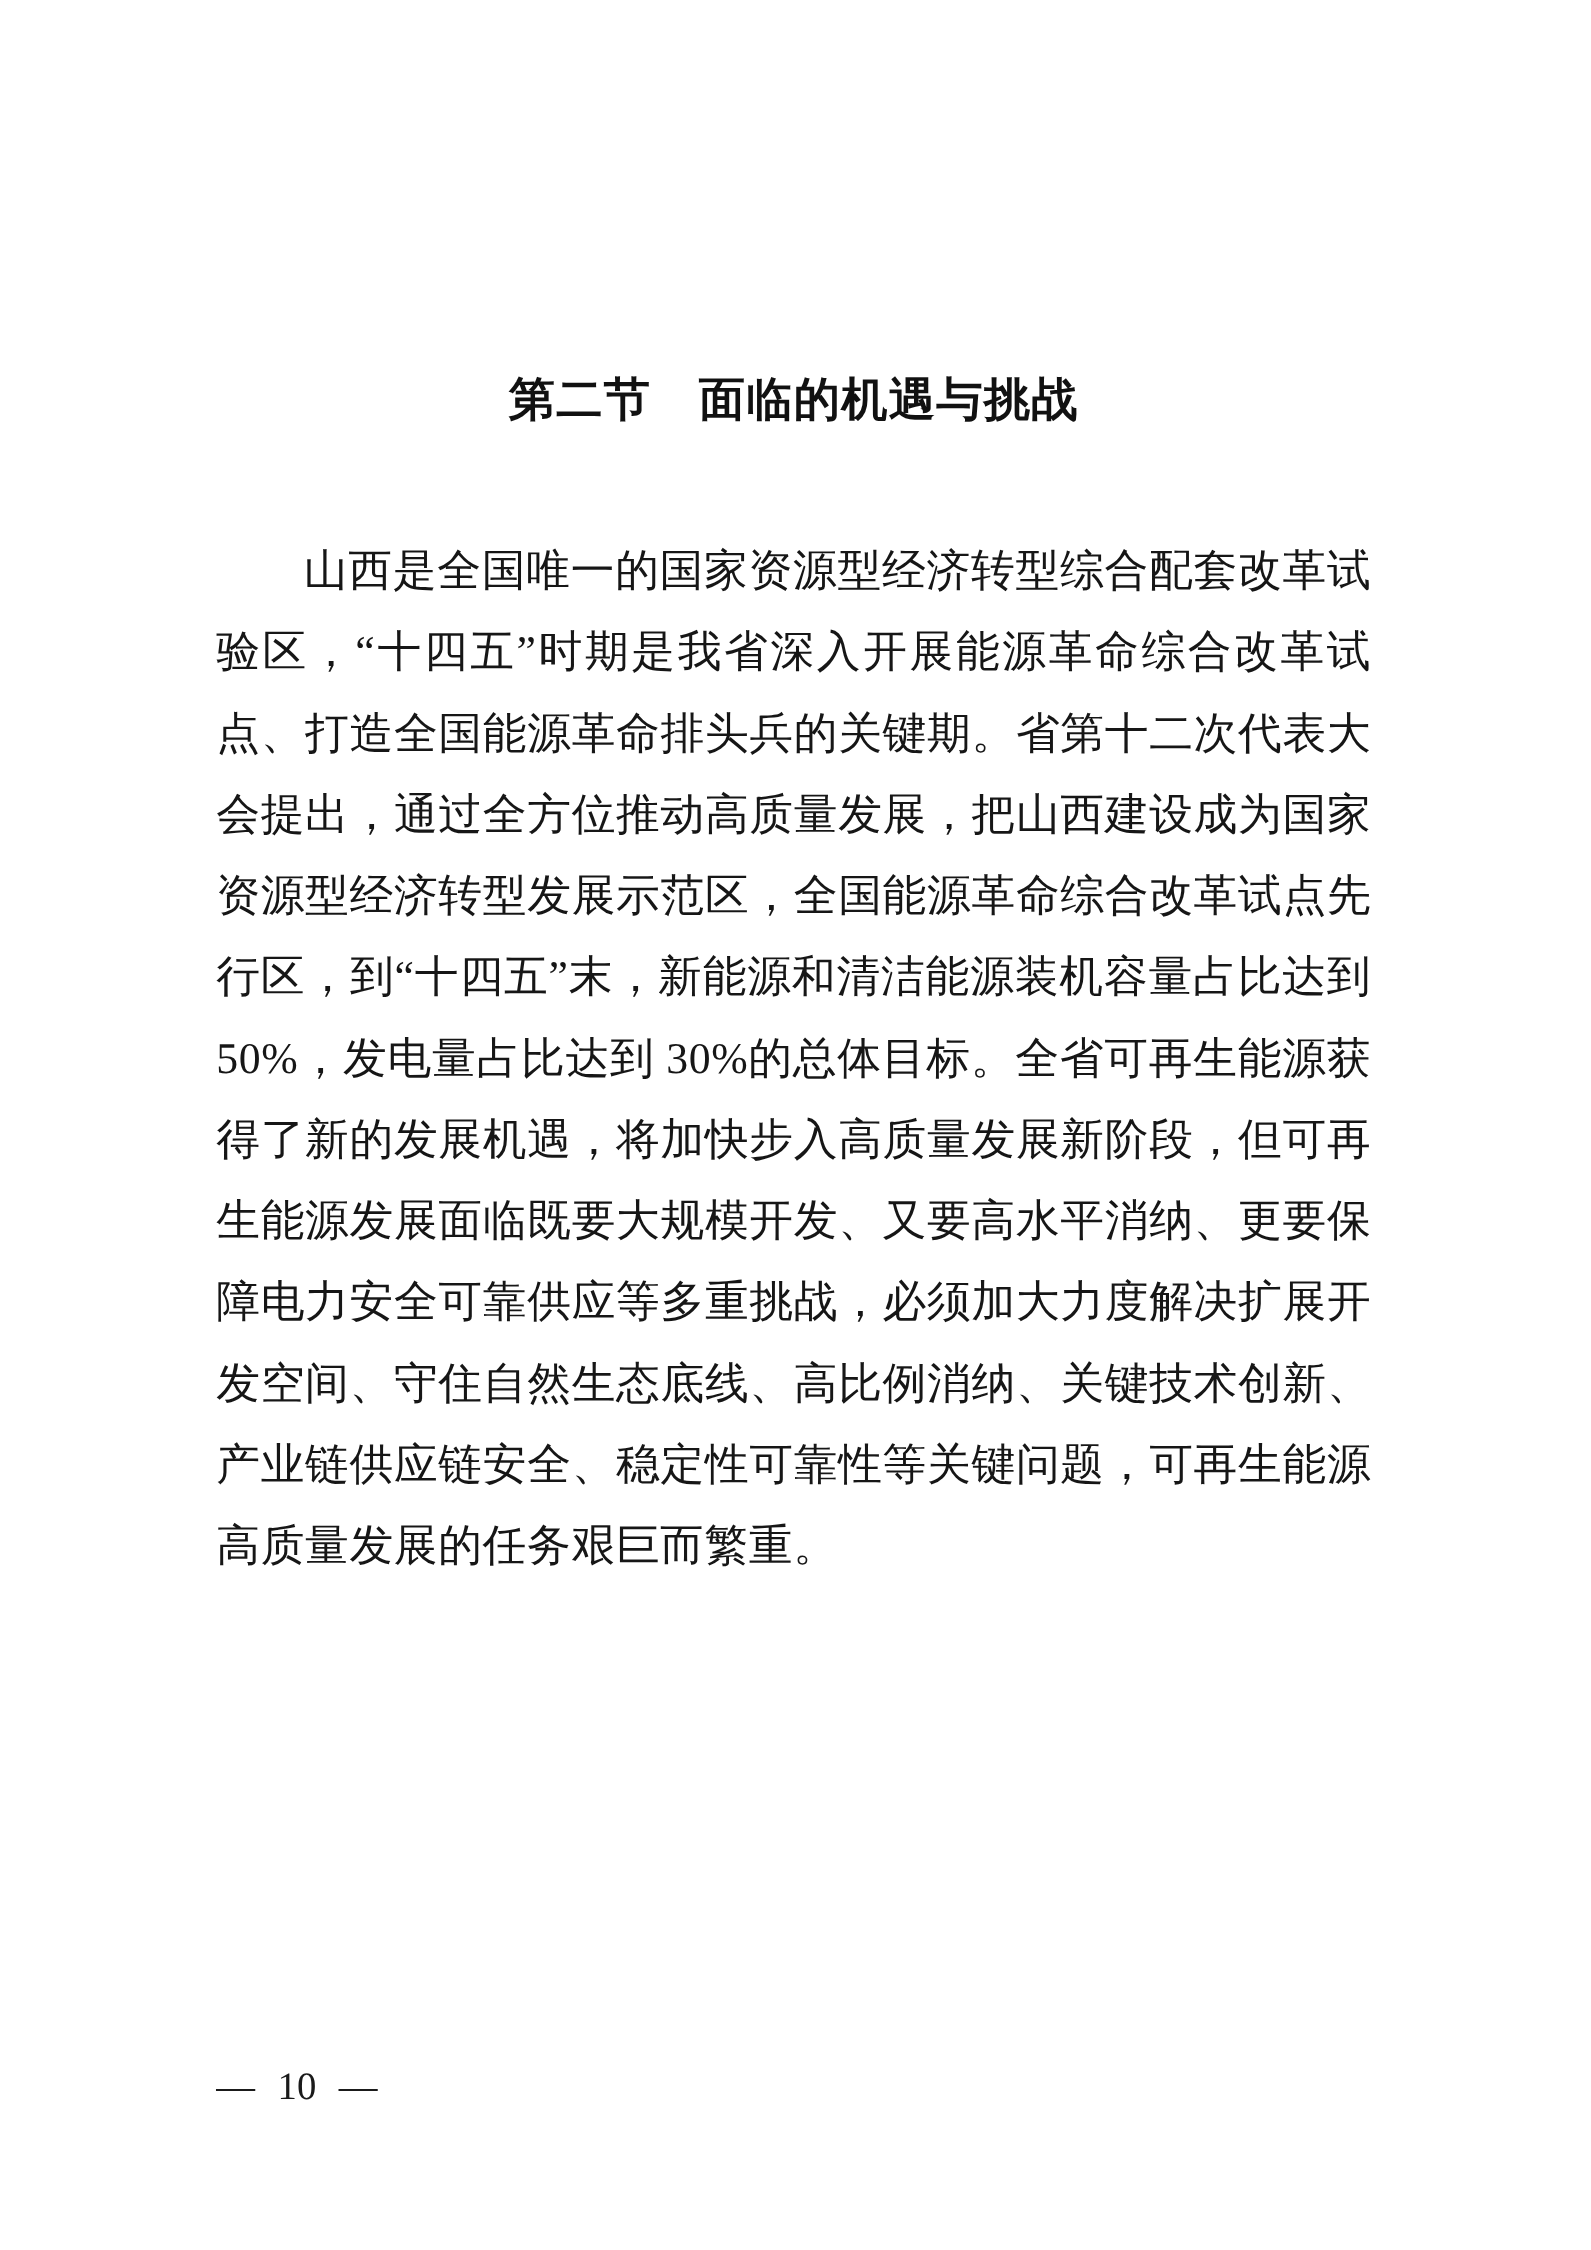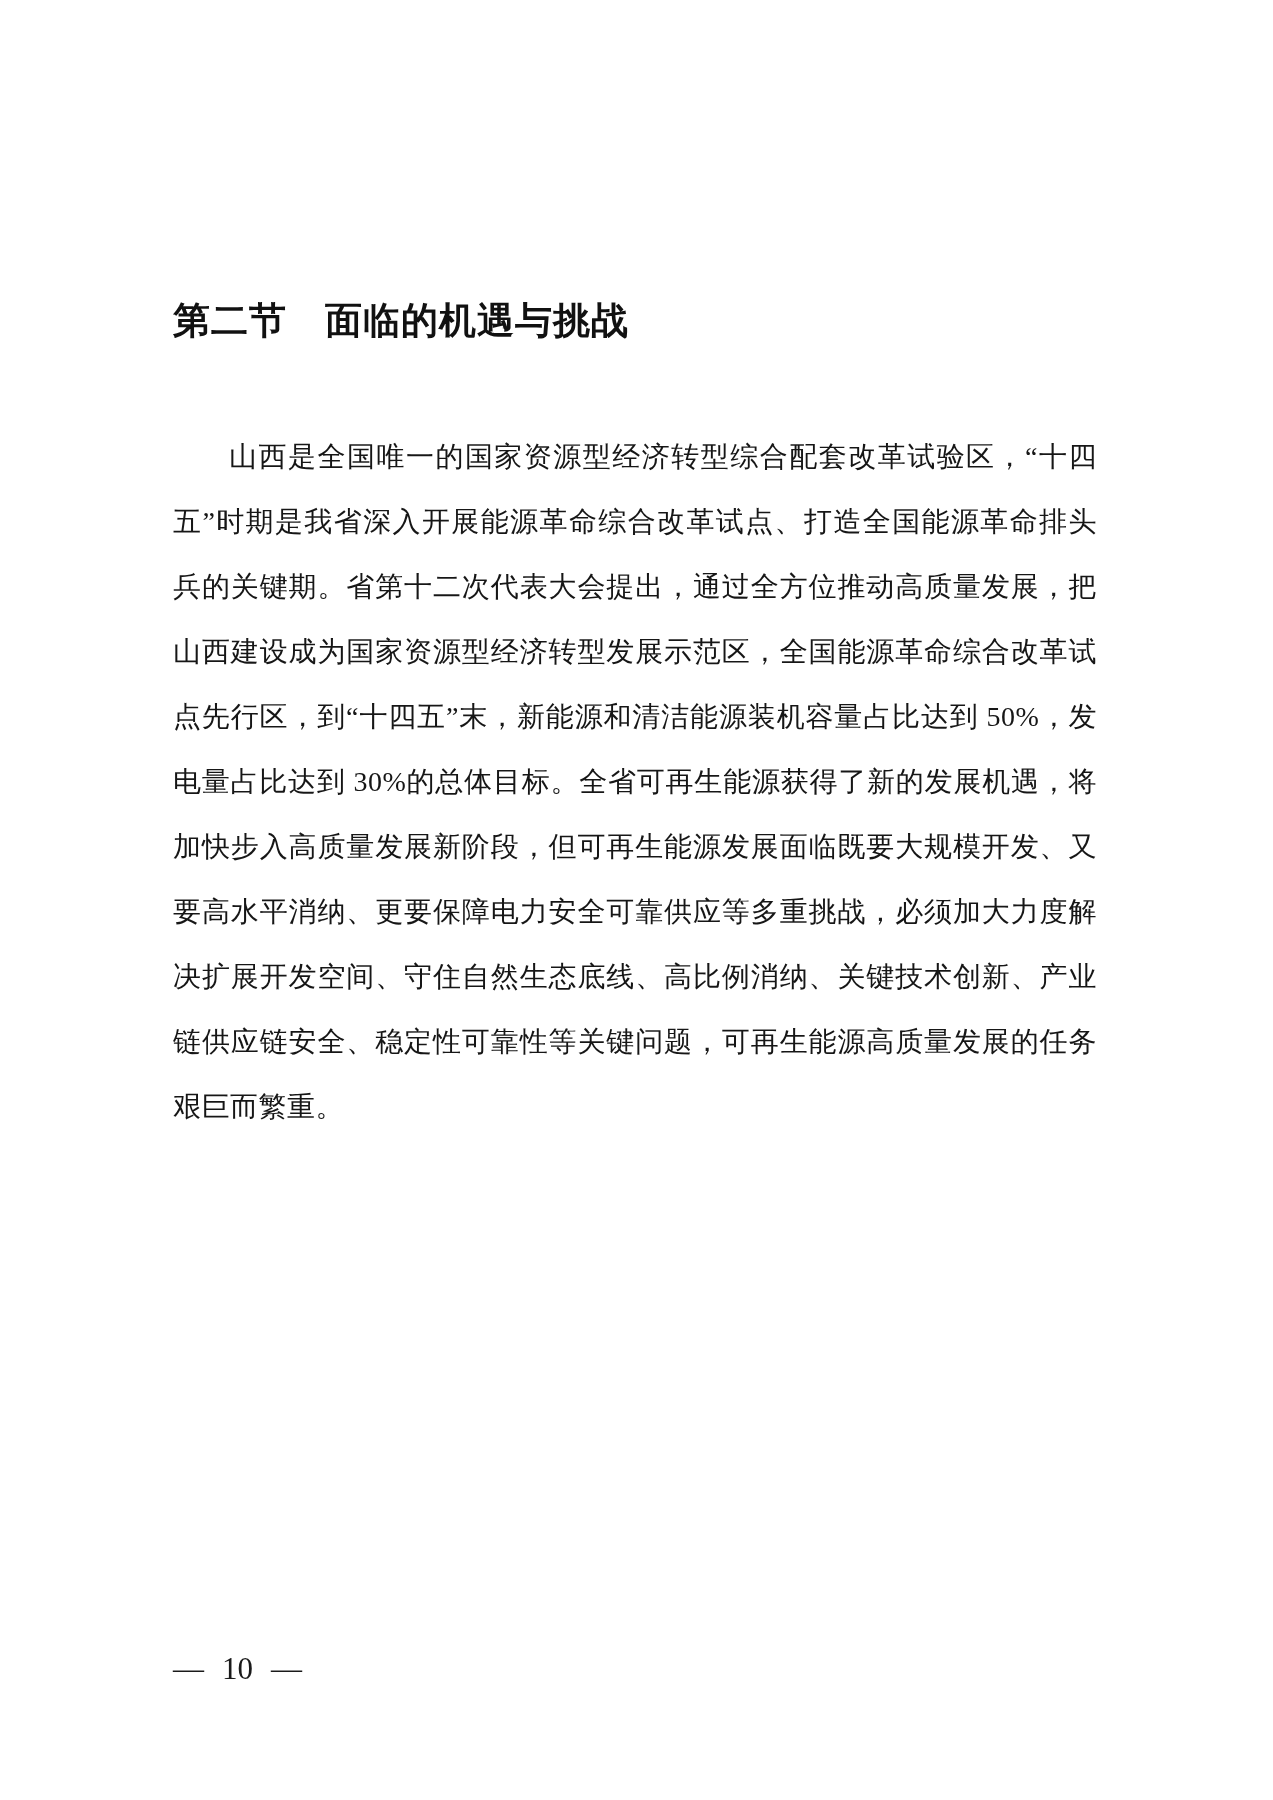--- a/index.html
+++ b/index.html
@@ -22,40 +22,40 @@
     top: 0;
     width: 924px;
     height: 1800px;
   }
   .doc-title {
     position: absolute;
     top: 296px;
     left: 0;
     width: 100%;
     margin: 0;
-    text-align: left;
+    text-align: center;
     font-size: 37px;
     font-weight: bold;
     line-height: 50px;
     letter-spacing: 1px;
     white-space: nowrap;
     color: #111111;
   }
   .body-block {
     position: absolute;
     top: 424px;
     left: 0;
     width: 924px;
   }
   .para {
     margin: 0;
     padding: 0;
     text-indent: 2em;
     text-align: justify;
-    font-size: 28px;
+    font-size: 35px;
     line-height: 65px;
     letter-spacing: 0.5px;
     color: #161616;
   }
   .para .seg {
     font-weight: normal;
   }
   .para .seg.bold {
     font-weight: bold;
     color: #0d0d0d;

